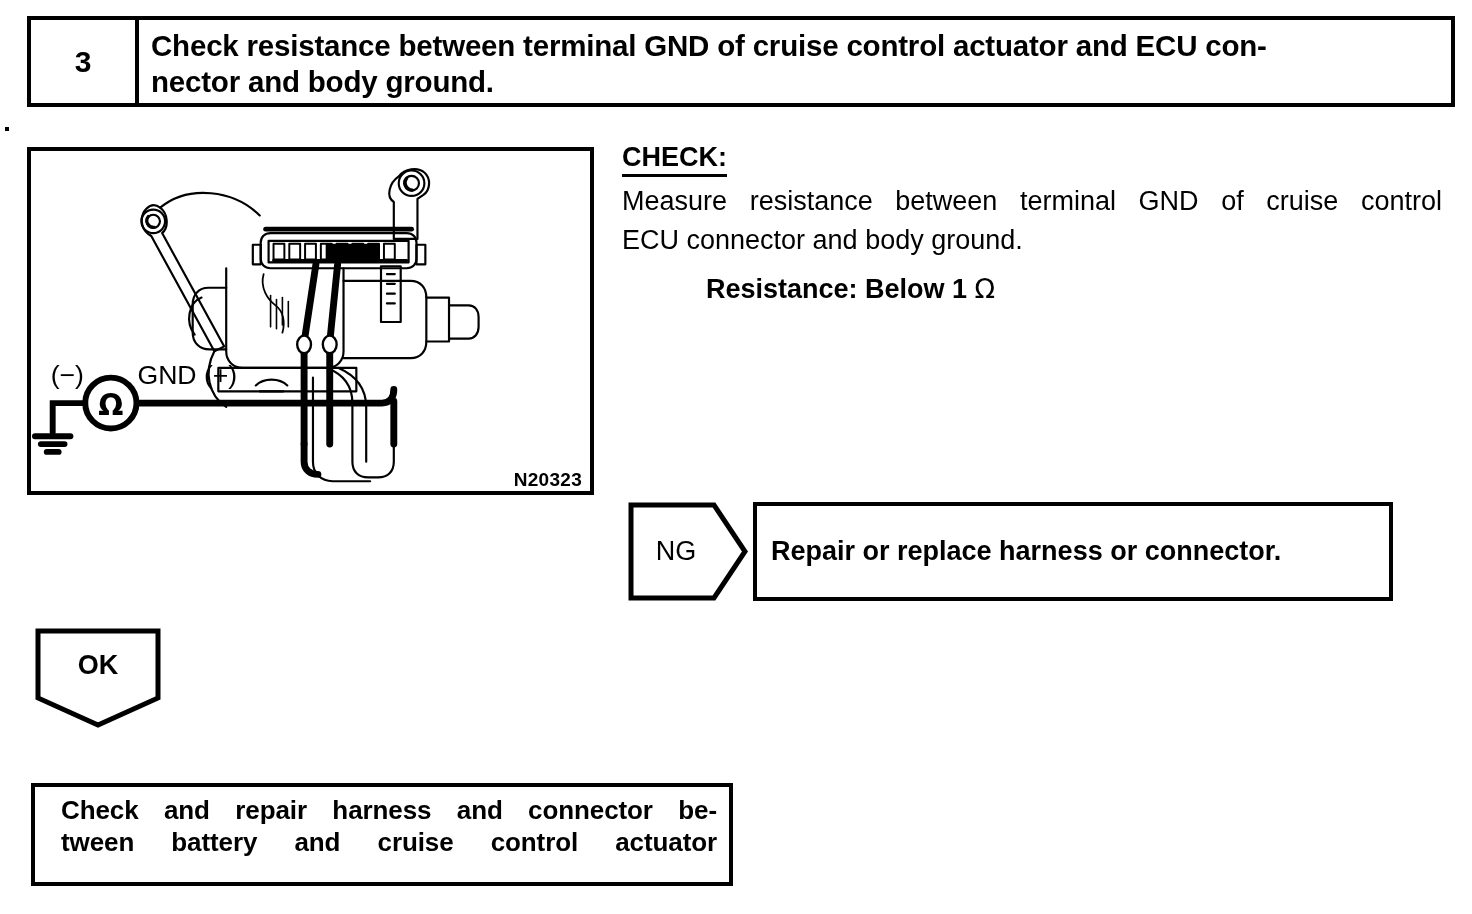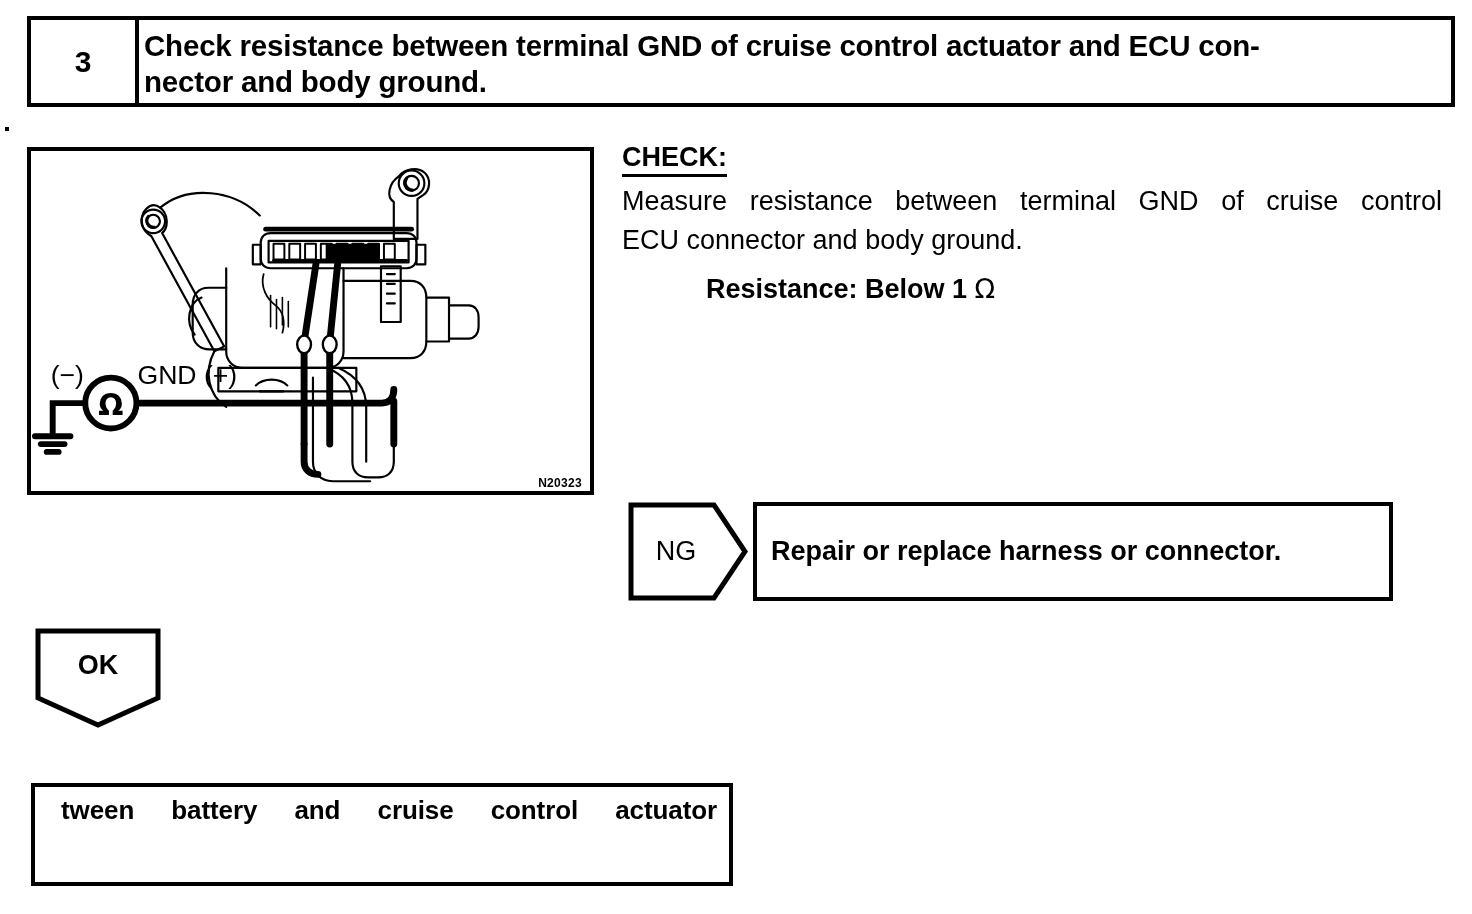--- a/index.html
+++ b/index.html
@@ -51,21 +51,21 @@
     justify-content: center;
     flex: 0 0 auto;
   }
   .step-num {
     font-size: 30px;
     font-weight: bold;
     line-height: 1;
   }
   .step-title-cell {
     flex: 1 1 auto;
-    padding: 8px 10px 4px 5px;
+    padding: 8px 10px 4px 12px;
     box-sizing: border-box;
     display: flex;
     align-items: center;
   }
   .step-title {
     font-size: 29.5px;
     font-weight: bold;
     line-height: 1.22;
     letter-spacing: -0.2px;
     text-align: justify;
@@ -92,21 +92,21 @@
     position: absolute;
     left: 0; top: 0;
     width: 100%;
     height: 100%;
     display: block;
   }
   .fig-code {
     position: absolute;
     right: 8px;
     bottom: 2px;
-    font-size: 12px;
+    font-size: 19px;
     font-weight: bold;
     letter-spacing: 0.3px;
     line-height: 1;
   }
 
   
   .check-col {
     position: absolute;
     left: 622px; top: 142px;
     width: 828px;
@@ -357,17 +357,18 @@
 
   <div class="ok-tag">
     <svg viewBox="0 0 126 100" preserveAspectRatio="none">
       <path d="M3 3 L123 3 L123 70 L63 97 L3 70 Z" fill="#fff" stroke="#000" stroke-width="5" stroke-linejoin="miter"></path>
     </svg>
     <span class="tag-text">OK</span>
   </div>
 
   <div class="result-box">
     <div class="result-text">
+      <span class="ln just">Check and repair harness and connector be-</span>
       <span class="ln just">tween battery and cruise control actuator</span>
     </div>
   </div>
 
 </div>
 
 </body></html>

